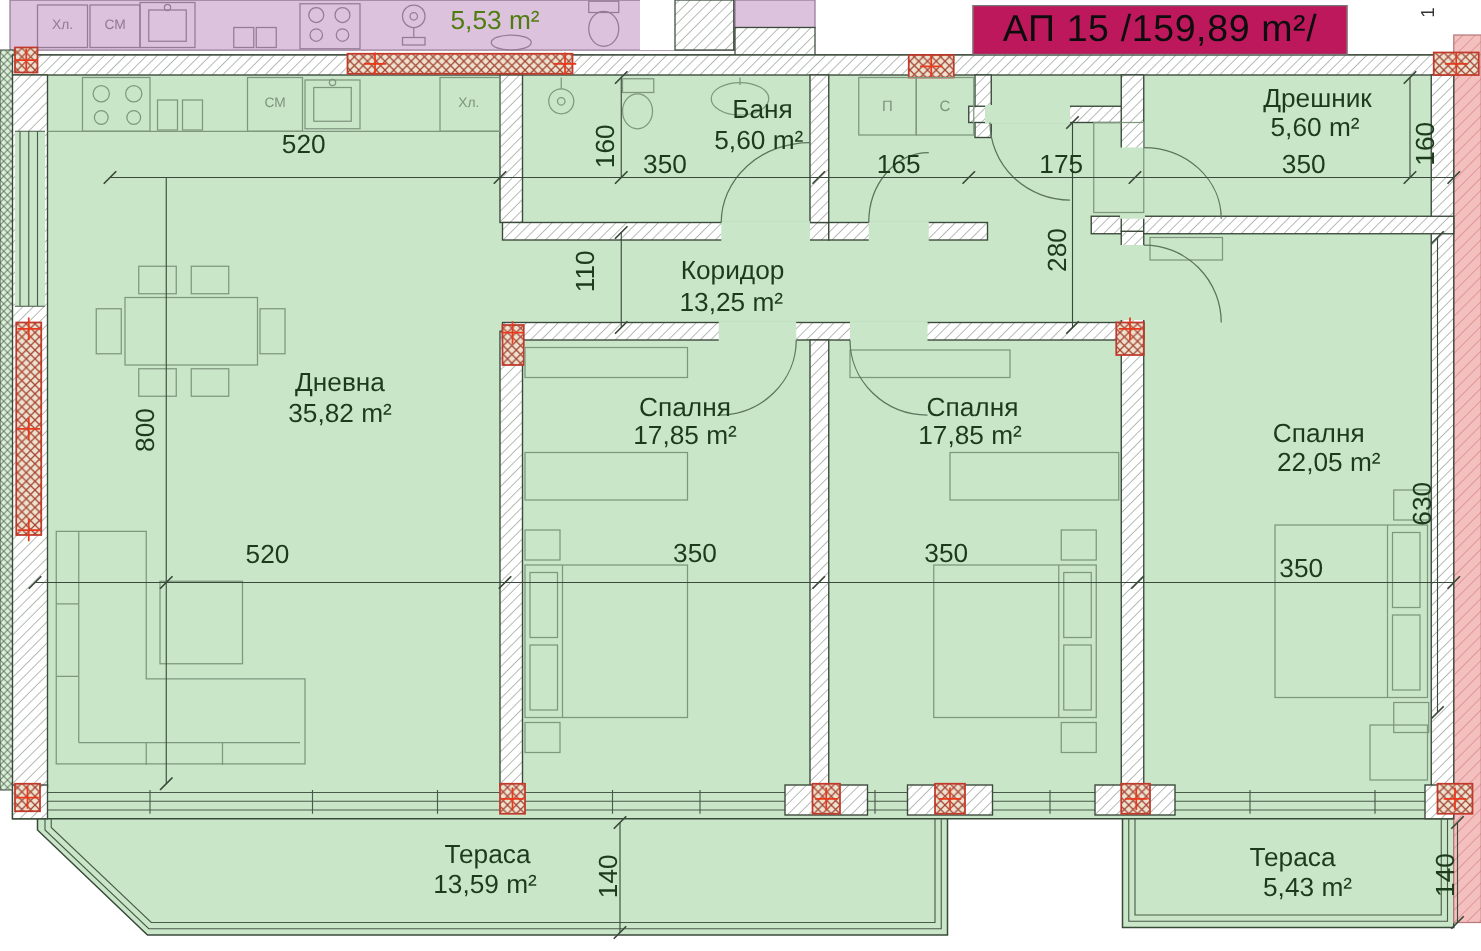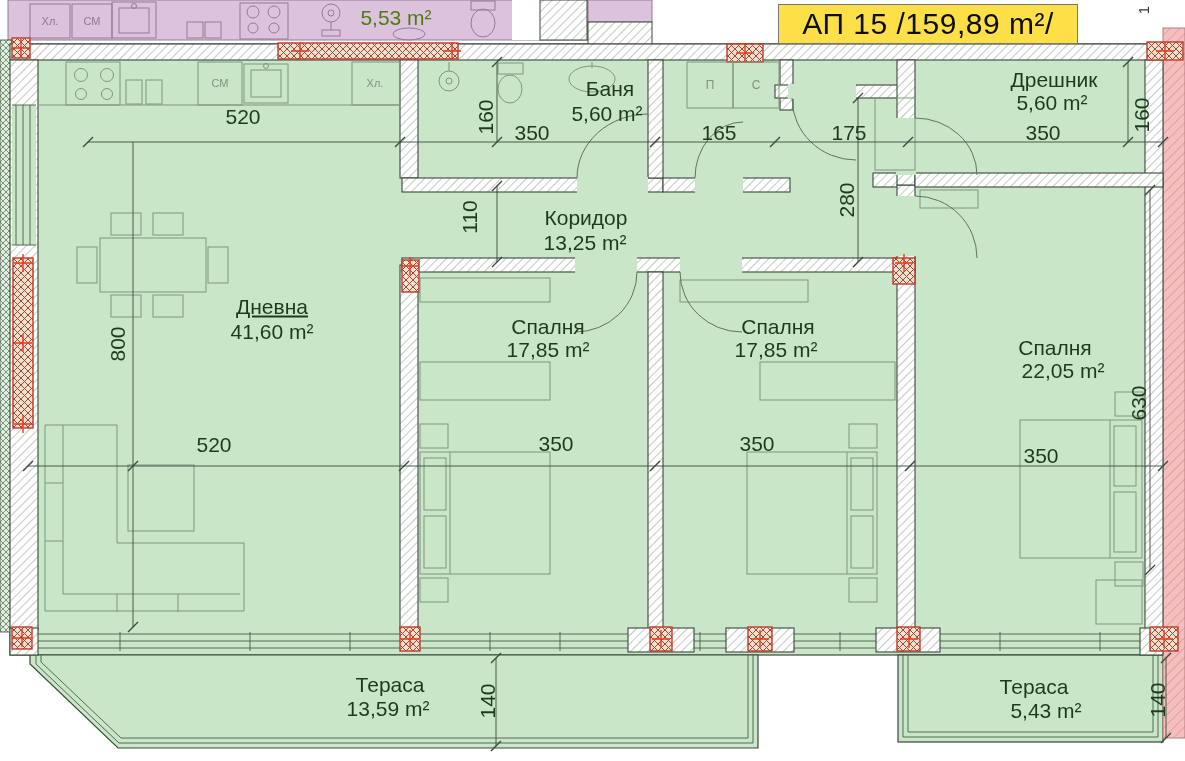--- a/index.html
+++ b/index.html
@@ -8,21 +8,21 @@
   #plan-svg{position:absolute;left:0;top:0;}
   .lbl{position:absolute;transform:translate(-50%,-50%);white-space:nowrap;
        color:#1d3a1d;font-family:"Liberation Sans",sans-serif;line-height:1;}
   .rot{transform:translate(-50%,-50%) rotate(-90deg);}
   .room{font-size:21px;}
   .dim{font-size:21px;}
   .small{font-size:11px;color:#7f937f;}
   .psmall{font-size:11px;color:#937893;}
   .gridmark{font-size:15px;color:#333;}
   #title-box{position:absolute;left:778px;top:4px;width:298px;height:38px;
-             border:1px solid #777;background:#fde047;color:#0d0d0d;font-size:30px;
+             border:1px solid #777;background:#be185d;color:#0d0d0d;font-size:30px;
              display:flex;align-items:center;justify-content:center;letter-spacing:.5px;}
 </style>
 </head>
 <body>
 
 <div id="stage">
 
 <svg id="plan-svg" width="1185" height="761" viewBox="0 0 1185 761">
   <defs>
     <pattern id="wallHatch" width="6" height="6" patternUnits="userSpaceOnUse" patternTransform="rotate(45)">
@@ -289,22 +289,22 @@
 
 <div class="lbl room" style="left:396px;top:17px;color:#4d7c0f;">5,53 m²</div>
 <div class="lbl psmall" style="left:50px;top:21px;">Хл.</div>
 <div class="lbl psmall" style="left:92px;top:21px;">СМ</div>
 
 <div class="lbl small" style="left:220px;top:83px;">СМ</div>
 <div class="lbl small" style="left:375px;top:83px;">Хл.</div>
 <div class="lbl small" style="left:710px;top:85px;font-size:12px;">П</div>
 <div class="lbl small" style="left:756px;top:85px;font-size:12px;">С</div>
 
-<div class="lbl room" style="left:272px;top:306px;text-decoration:underline;">Дневна</div>
-<div class="lbl room" style="left:272px;top:331px;">41,60 m²</div>
+<div class="lbl room" style="left:272px;top:306px;">Дневна</div>
+<div class="lbl room" style="left:272px;top:331px;">35,82 m²</div>
 <div class="lbl room" style="left:610px;top:88px;">Баня</div>
 <div class="lbl room" style="left:607px;top:113px;">5,60 m²</div>
 <div class="lbl room" style="left:586px;top:217px;">Коридор</div>
 <div class="lbl room" style="left:585px;top:242px;">13,25 m²</div>
 <div class="lbl room" style="left:1054px;top:79px;">Дрешник</div>
 <div class="lbl room" style="left:1052px;top:102px;">5,60 m²</div>
 <div class="lbl room" style="left:548px;top:326px;">Спалня</div>
 <div class="lbl room" style="left:548px;top:349px;">17,85 m²</div>
 <div class="lbl room" style="left:778px;top:326px;">Спалня</div>
 <div class="lbl room" style="left:776px;top:349px;">17,85 m²</div>

